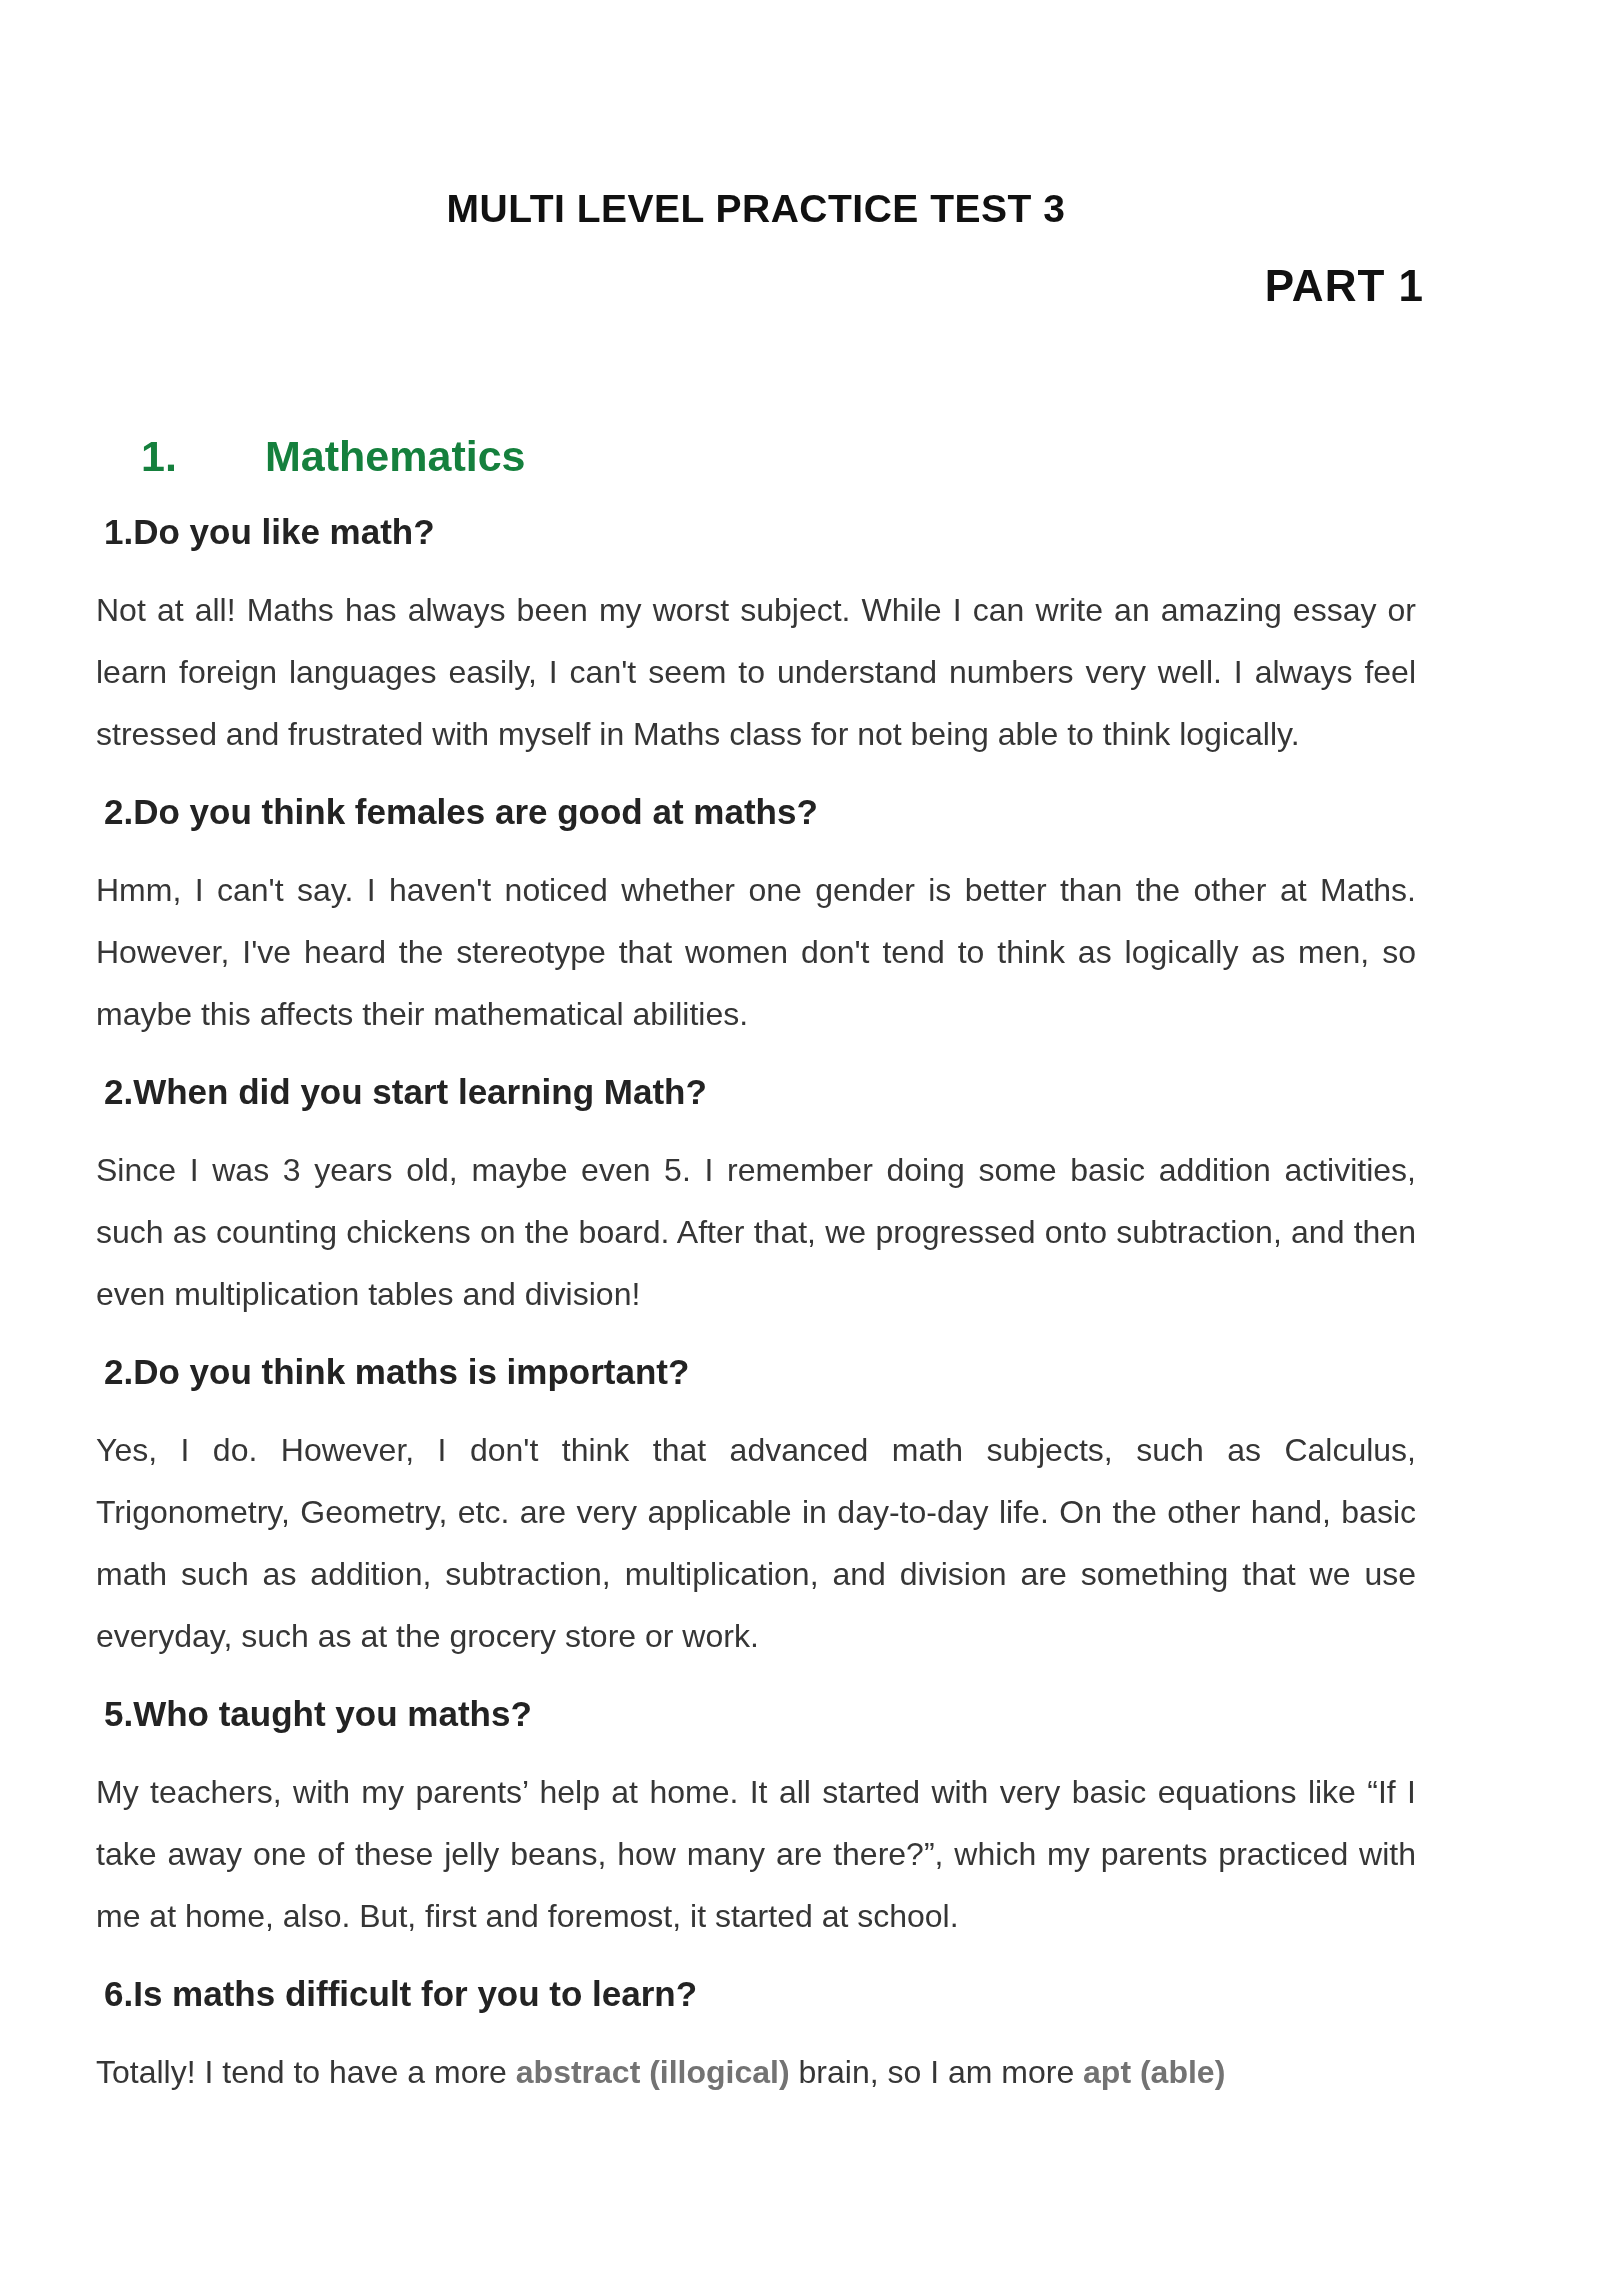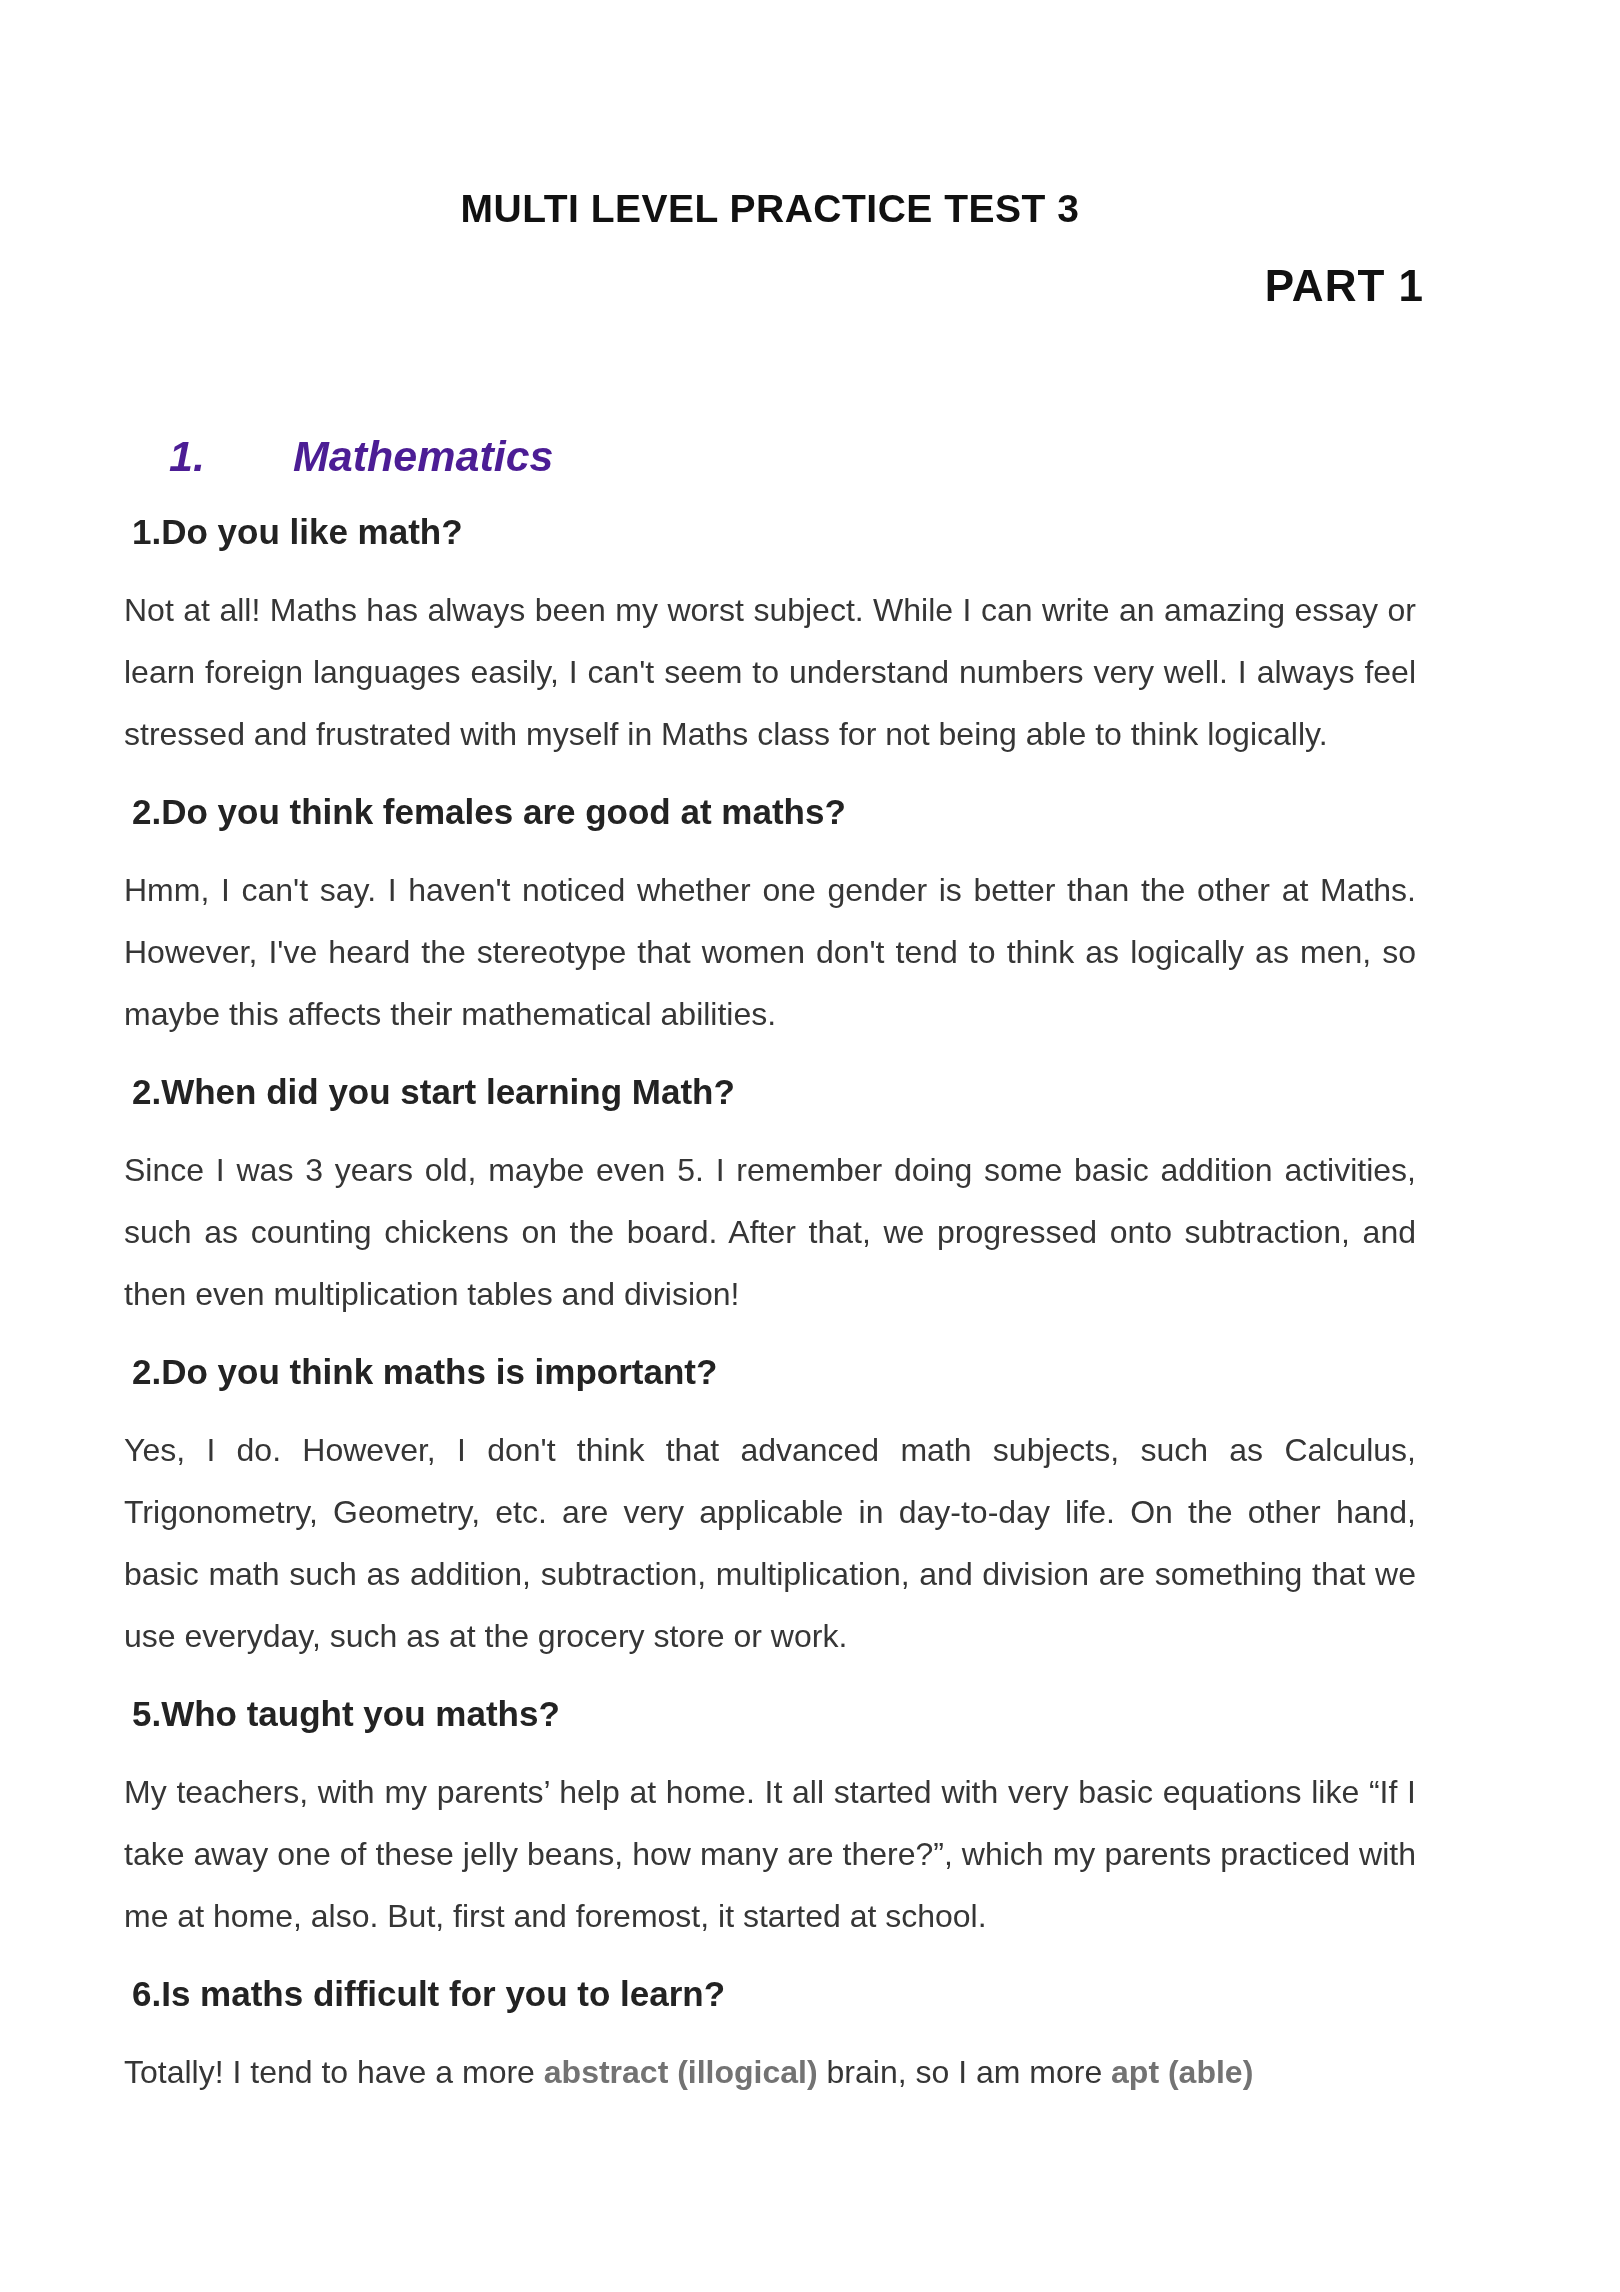--- a/index.html
+++ b/index.html
@@ -1,21 +1,21 @@
 <!DOCTYPE html>
 <html><head>
 <meta charset="utf-8">
 <style>
   html, body { margin: 0; padding: 0; background: #e8e8e8; }
   .page {
     width: 1620px;
     height: 2293px;
     background: #ffffff;
     box-sizing: border-box;
-    padding: 184px 196px 0 116px;
+    padding: 184px 196px 0 88px;
     font-family: "Liberation Sans", sans-serif;
     color: #363636;
     overflow: hidden;
   }
   .doc-title {
     text-align: center;
     font-weight: 700;
     font-size: 39px;
     line-height: 49px;
     color: #111111;
@@ -29,23 +29,22 @@
     color: #111111;
     margin-top: 25.5px;
     letter-spacing: 1px;
   }
   .section-heading {
     margin: 116px 0 7.8px 0;
     padding-left: 53px;
     font-weight: 700;
     font-size: 43px;
     line-height: 57px;
-    color: #4c1d95;
+    color: #15803d;
     white-space: nowrap;
-    font-style: italic;
   }
   .sec-num {
     display: inline-block;
     width: 124px;
   }
   .qa-list { margin: 0; }
   .qa-block { margin: 0; }
   .q {
     font-weight: 700;
     font-size: 35px;

